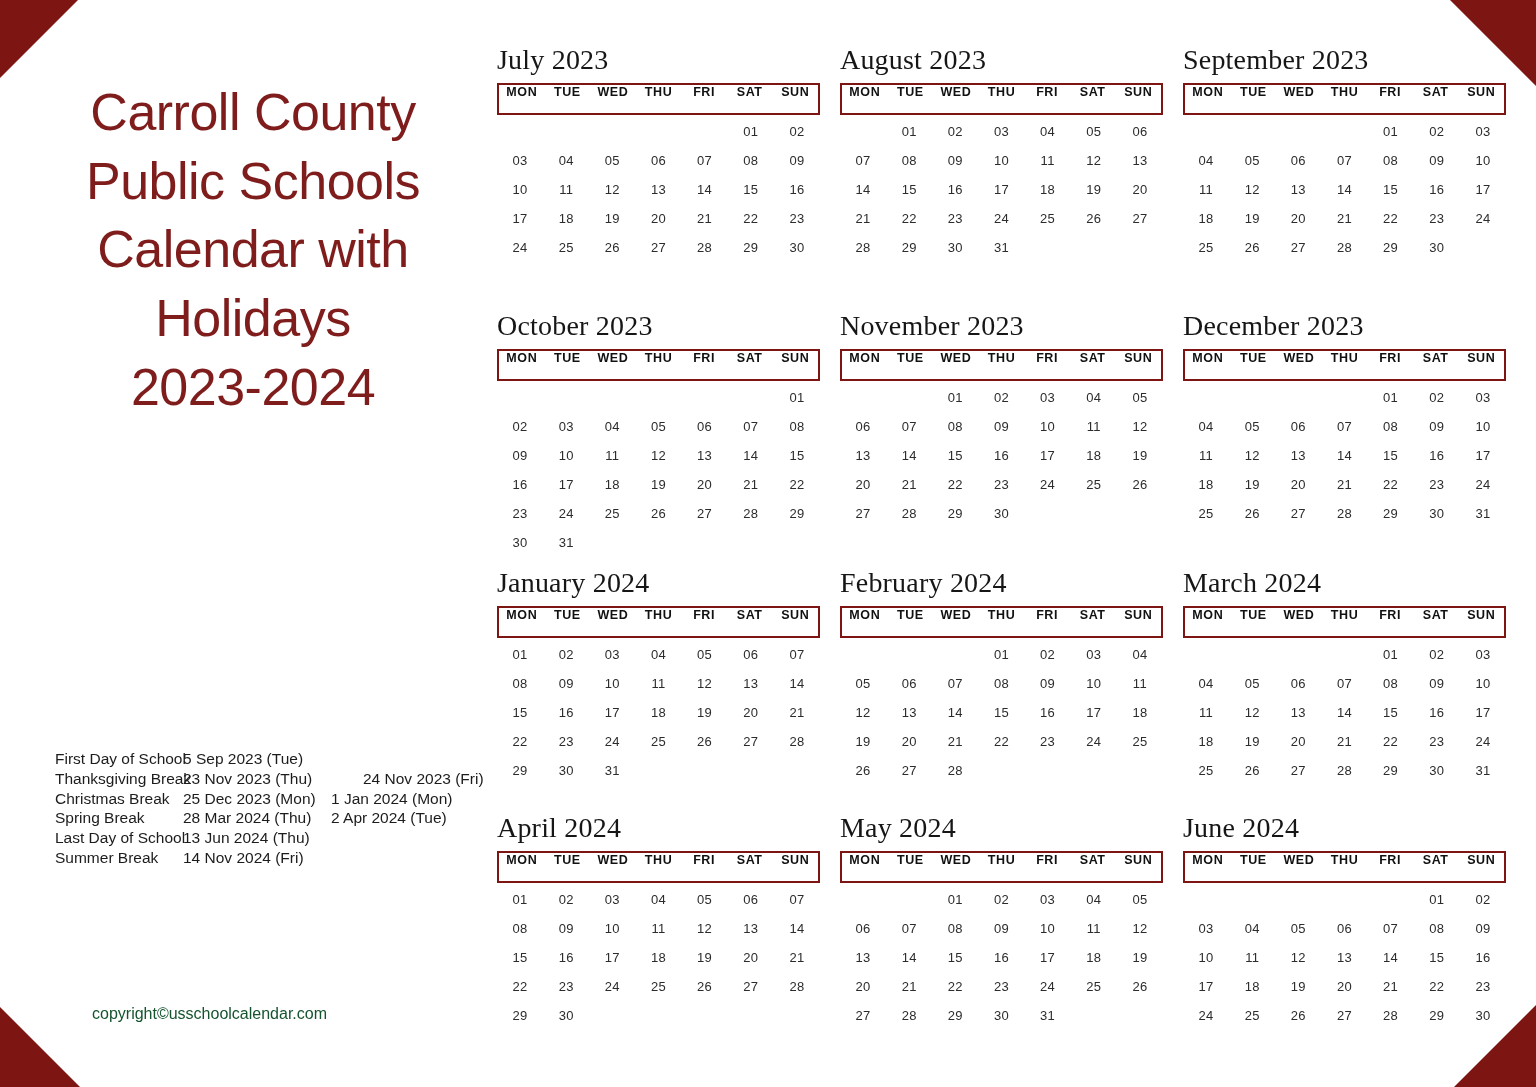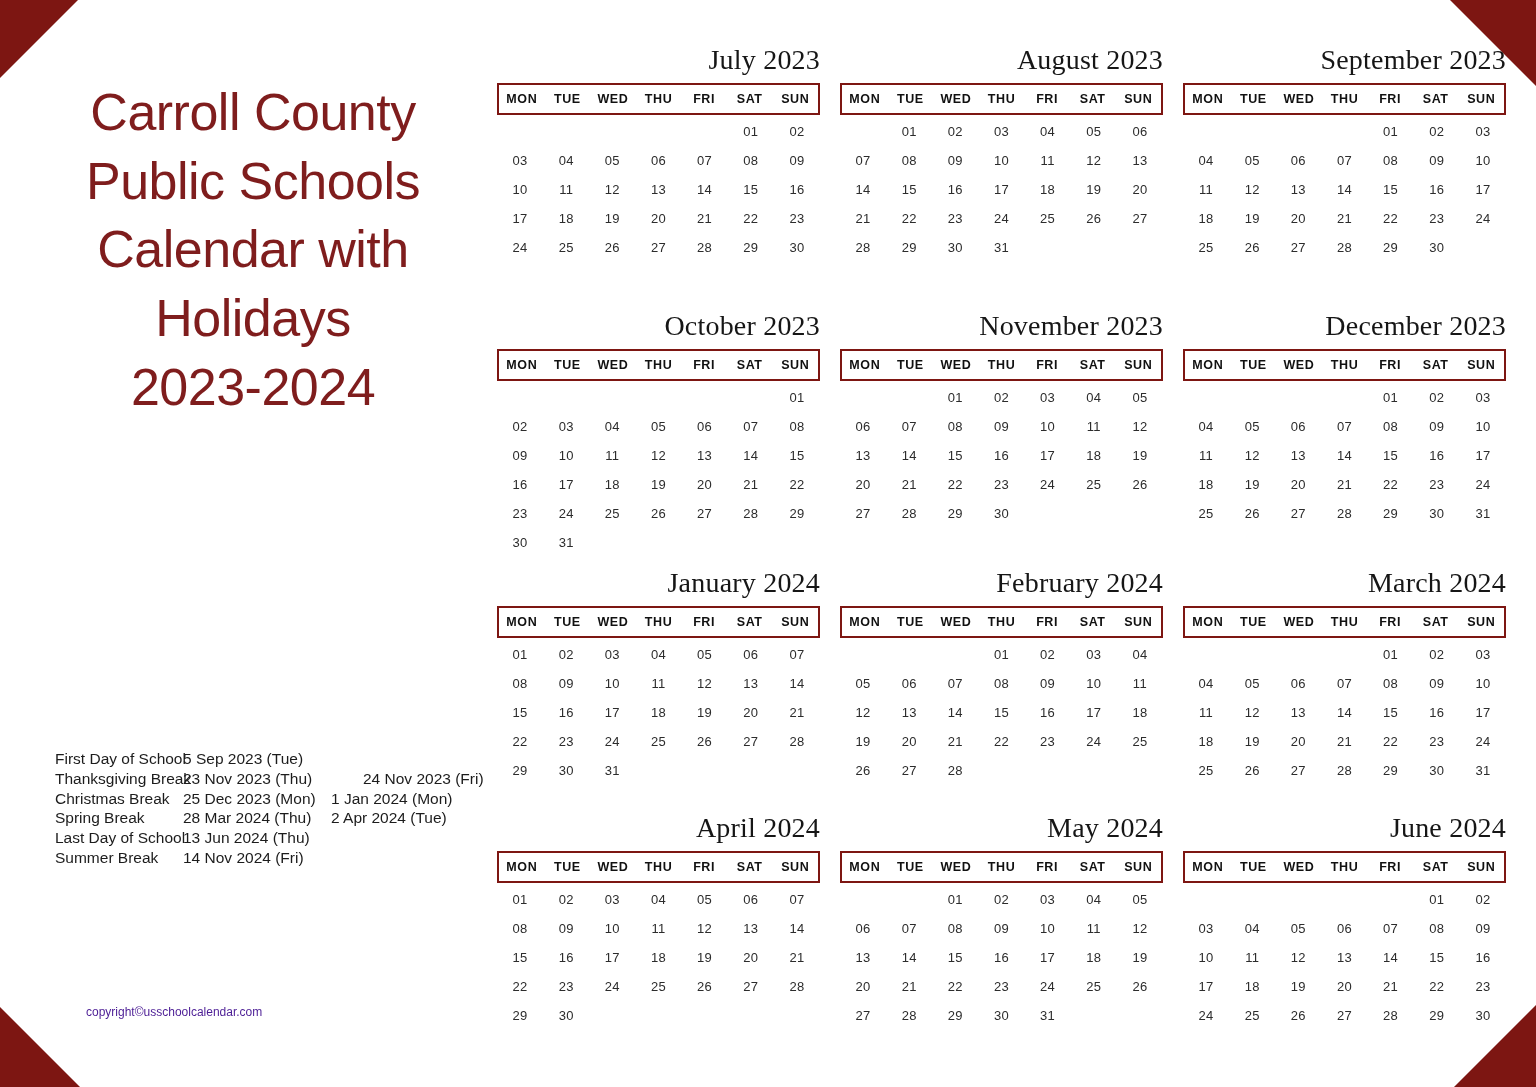--- a/index.html
+++ b/index.html
@@ -88,56 +88,56 @@
   }
   .h-d2 {
     display: inline-block;
   }
   .holiday-row.indent .h-d1 {
     width: 180px;
   }
 
   .copyright {
     position: absolute;
-    left: 86px;
+    left: 92px;
     top: 1005px;
-    font-size: 12px;
-    color: #4c1d95;
+    font-size: 16px;
+    color: #14532d;
   }
 
   
   .cal-grid {
     position: absolute;
     left: 487px;
     top: 44px;
     width: 1030px;
   }
   .cal-row {
     display: flex;
   }
   .month {
     width: 343px;
     box-sizing: border-box;
     padding: 0 10px;
   }
   .month-title {
-    text-align: right;
+    text-align: left;
     font-family: "Liberation Serif", serif;
     font-size: 28px;
     font-weight: 400;
     color: #161616;
     margin-bottom: 7px;
     letter-spacing: 0.2px;
   }
   .dow-bar {
     border: 2px solid #7d1612;
     background: #ffffff;
     display: flex;
     height: 28px;
-    align-items: center;
+    align-items: flex-start;
     margin-bottom: 2px;
   }
   .dow {
     flex: 1;
     text-align: center;
     font-size: 12.5px;
     font-weight: 700;
     color: #111111;
     letter-spacing: 0.6px;
   }

